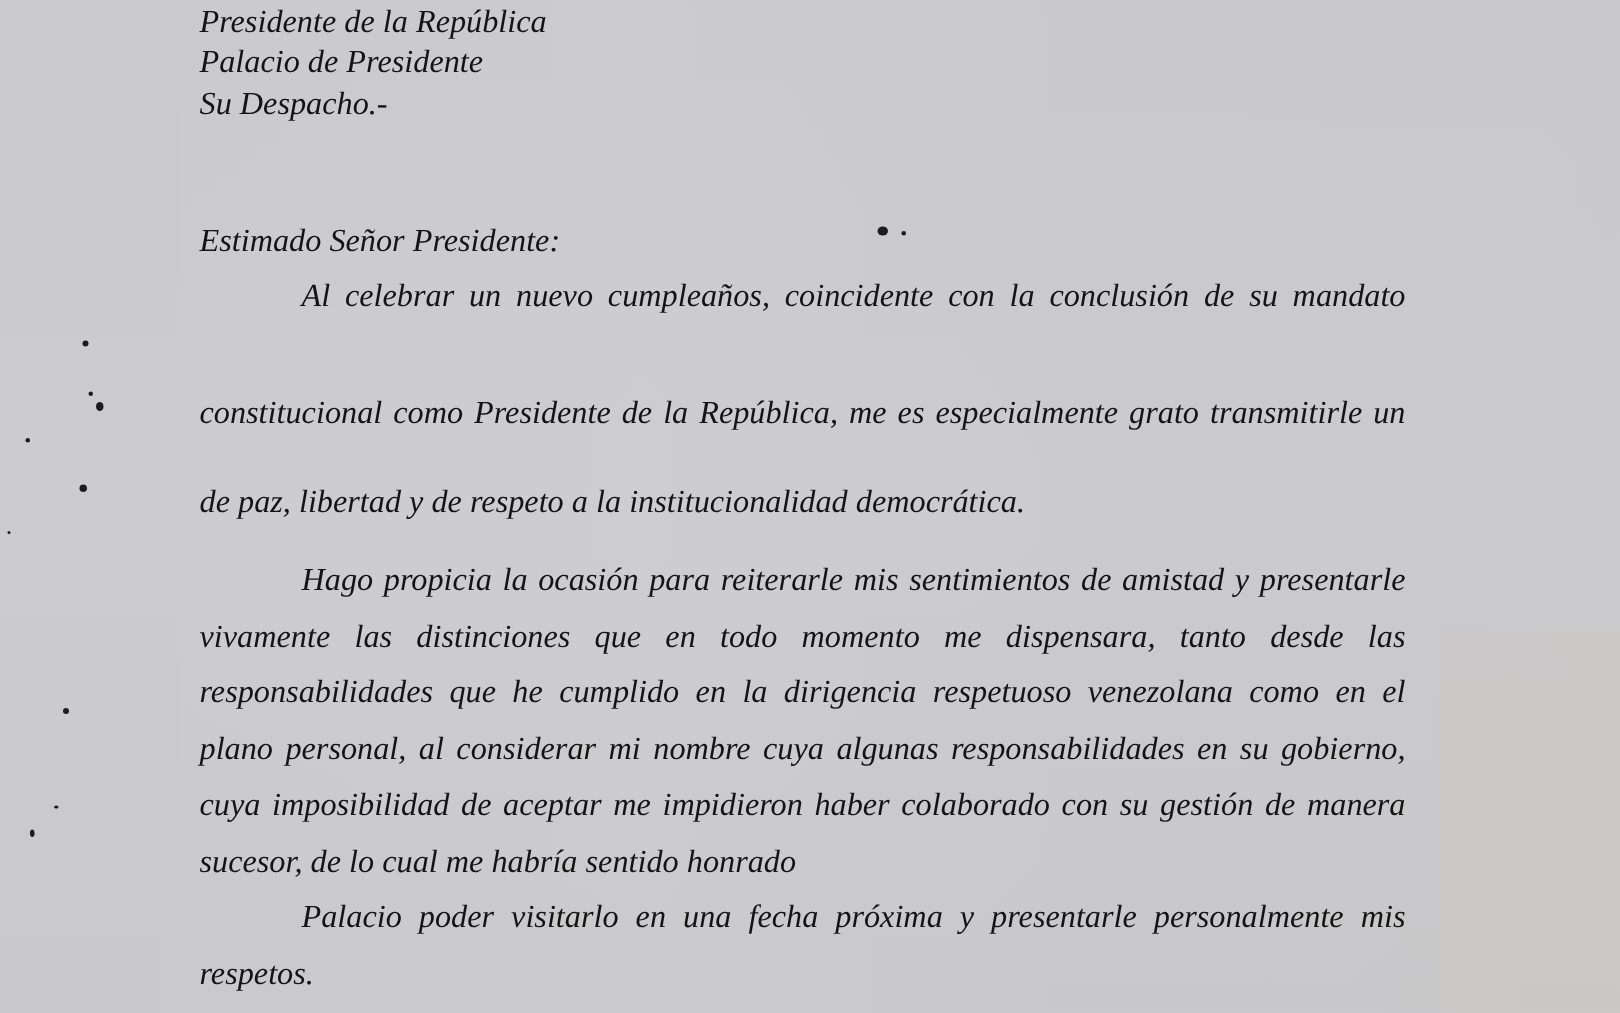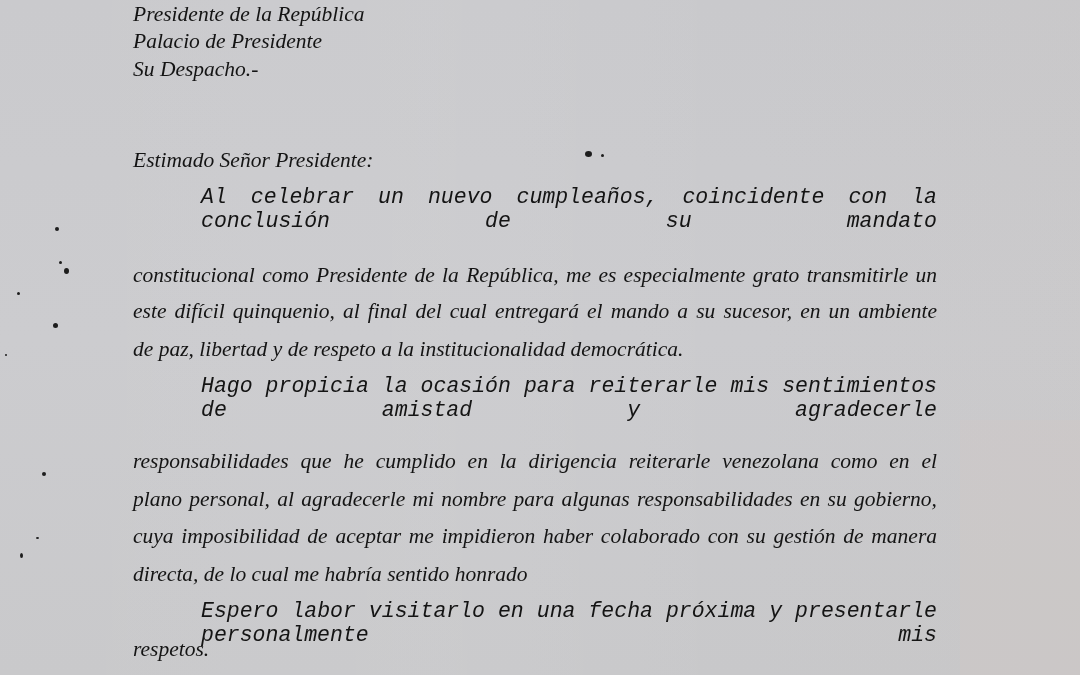--- a/index.html
+++ b/index.html
@@ -40,21 +40,21 @@
       left: 0;
       white-space: nowrap;
     }
     .justify {
       text-align: justify;
       text-align-last: justify;
       width: 804px;
       white-space: normal;
     }
     .indent { left: 68px; }
-    .justify.indent { width: 736px; font-family: Liberation Mono, monospace; }
+    .justify.indent { width: 736px; }
     .mark {
       position: absolute;
       background: #1d1d1d;
       border-radius: 50%;
     }
   </style>
 </head>
 <body>
 
 <div class="paper"></div>
@@ -74,24 +74,24 @@
 <div class="text-block" style="left:133px;top:0;width:810px;height:675px;">
 
   <div class="line" style="top:2px;">Presidente de la República</div>
   <div class="line" style="top:29px;">Palacio de Presidente</div>
   <div class="line" style="top:57px;">Su Despacho.-</div>
 
   <div class="line" style="top:148px;">Estimado Señor Presidente:</div>
 
   <div class="line justify indent" style="top:185px;">Al celebrar un nuevo cumpleaños, coincidente con la conclusión de su mandato</div>
   <div class="line justify" style="top:223px;margin-top:40px;">constitucional como Presidente de la República, me es especialmente grato transmitirle un</div>
-  <div class="line justify" style="top:299px;">este difícil quinquenio, al final del cual entregará el mando a su sucesor, en un ambiente</div>
-  <div class="line" style="top:337px;">de paz, libertad y de respeto a la institucionalidad democrática.</div>
+  <div class="line" style="top:322px;">de paz, libertad y de respeto a la institucionalidad democrática.</div>
 
-  <div class="line justify indent" style="top:374px;">Hago propicia la ocasión para reiterarle mis sentimientos de amistad y agradecerle</div>
-  <div class="line justify" style="top:449px;">responsabilidades que he cumplido en la dirigencia reiterarle venezolana como en el</div>
-  <div class="line justify" style="top:487px;">plano personal, al agradecerle mi nombre para algunas responsabilidades en su gobierno,</div>
+  <div class="line justify indent" style="top:374px;">Hago propicia la ocasión para reiterarle mis sentimientos de amistad y presentarle</div>
+  <div class="line justify" style="top:412px;">vivamente las distinciones que en todo momento me dispensara, tanto desde las</div>
+  <div class="line justify" style="top:449px;">responsabilidades que he cumplido en la dirigencia respetuoso venezolana como en el</div>
+  <div class="line justify" style="top:487px;">plano personal, al considerar mi nombre cuya algunas responsabilidades en su gobierno,</div>
   <div class="line justify" style="top:524px;">cuya imposibilidad de aceptar me impidieron haber colaborado con su gestión de manera</div>
-  <div class="line" style="top:562px;">directa, de lo cual me habría sentido honrado</div>
+  <div class="line" style="top:562px;">sucesor, de lo cual me habría sentido honrado</div>
 
-  <div class="line justify indent" style="top:599px;">Espero labor visitarlo en una fecha próxima y presentarle personalmente mis</div>
+  <div class="line justify indent" style="top:599px;">Palacio poder visitarlo en una fecha próxima y presentarle personalmente mis</div>
   <div class="line" style="top:637px;">respetos.</div>
 </div>
 
 </body></html>

